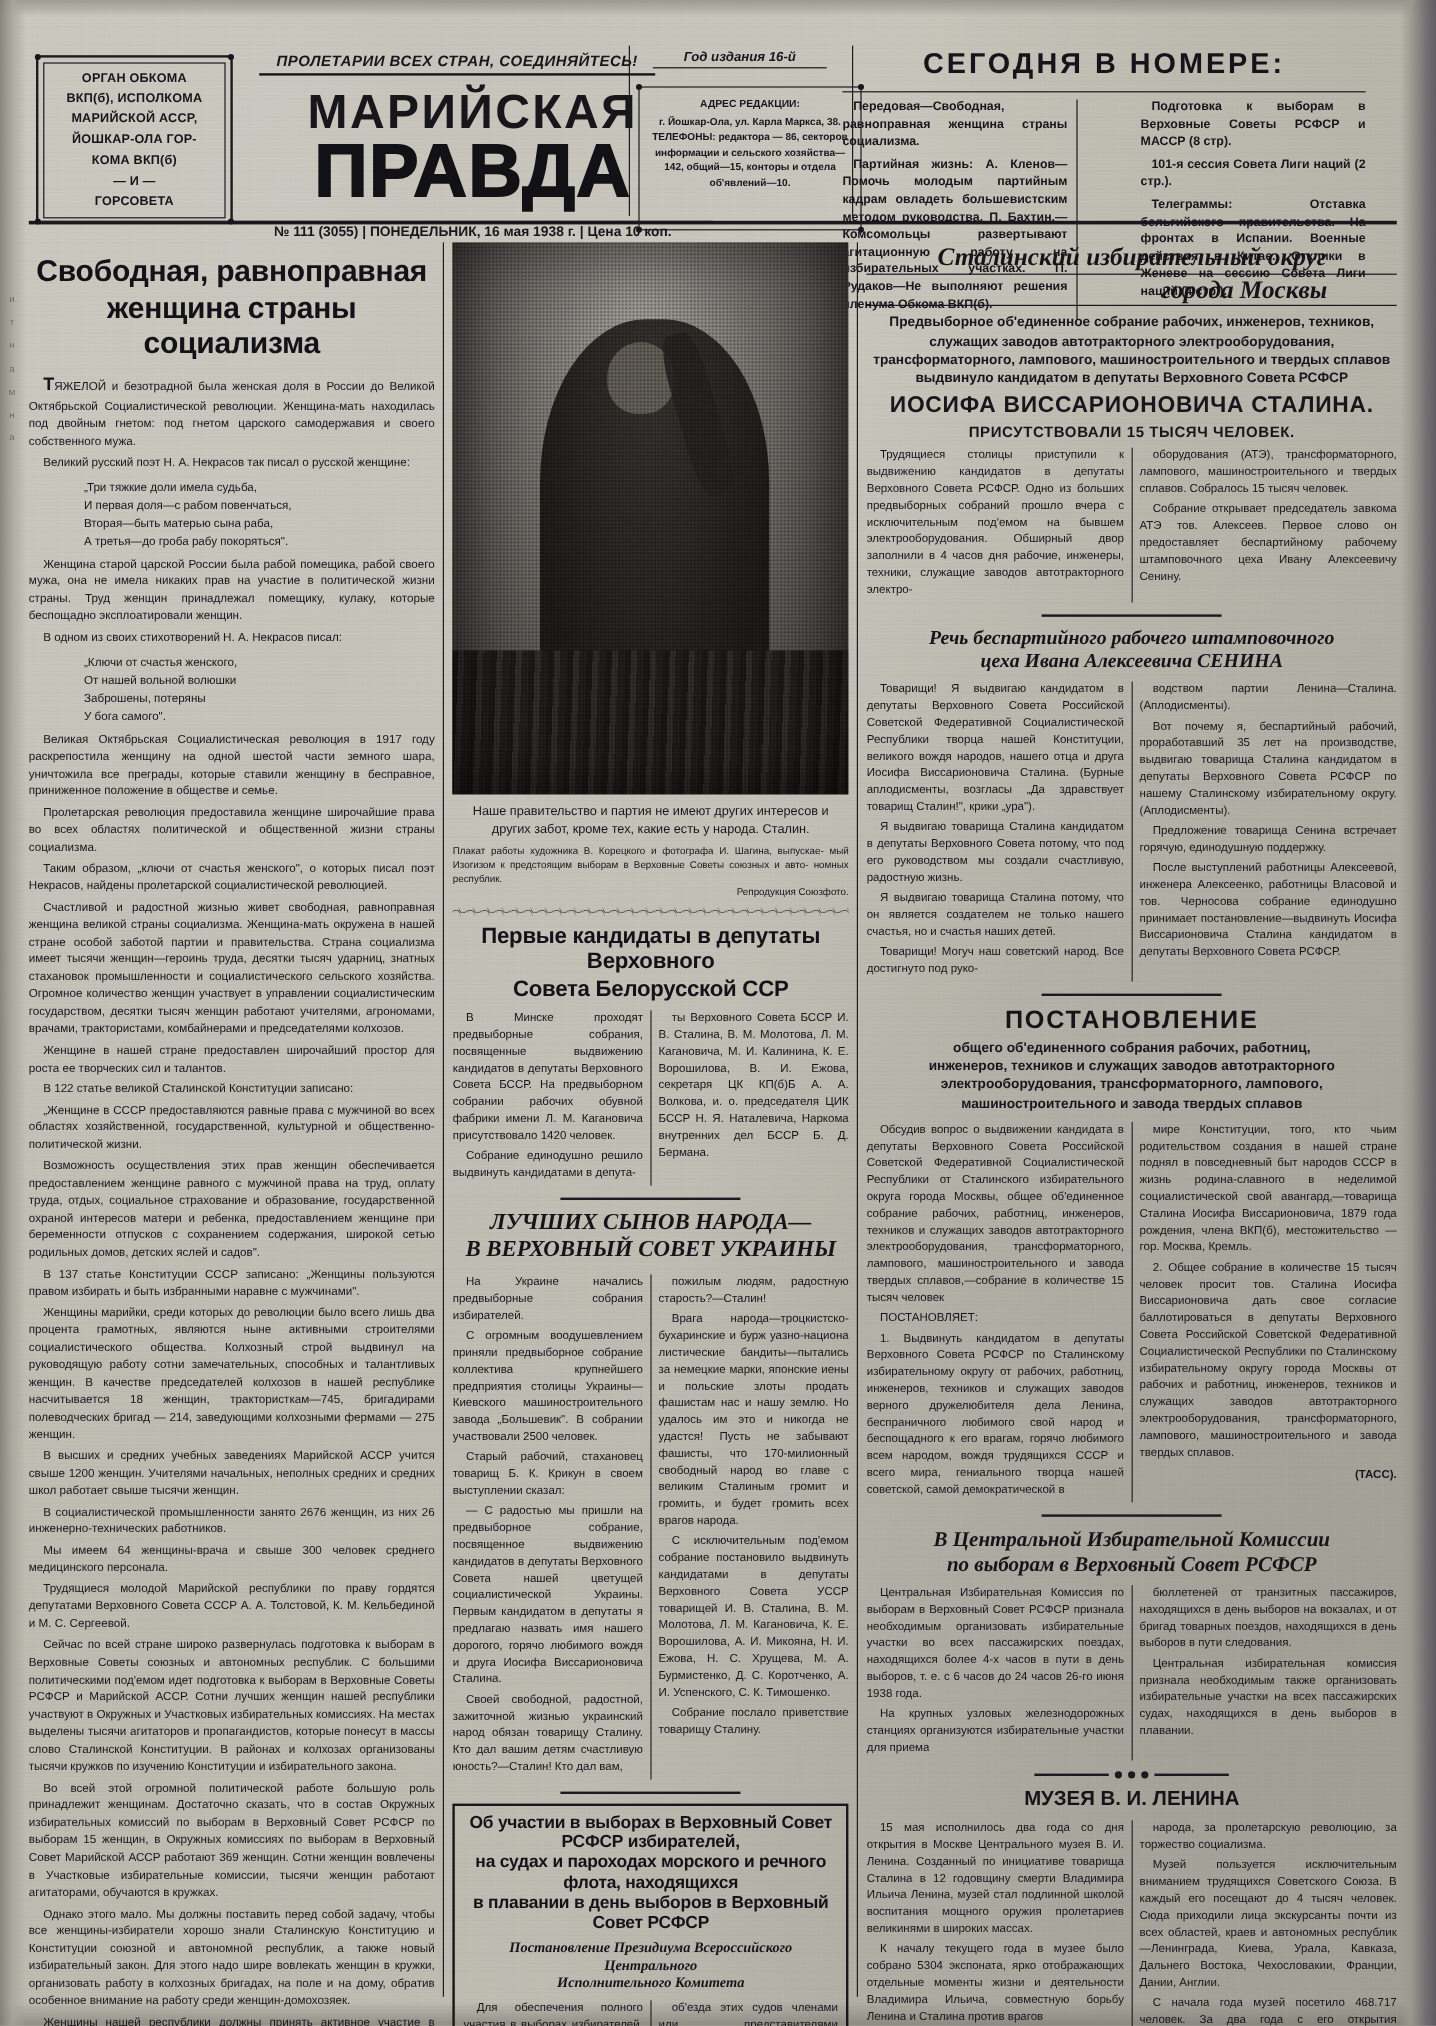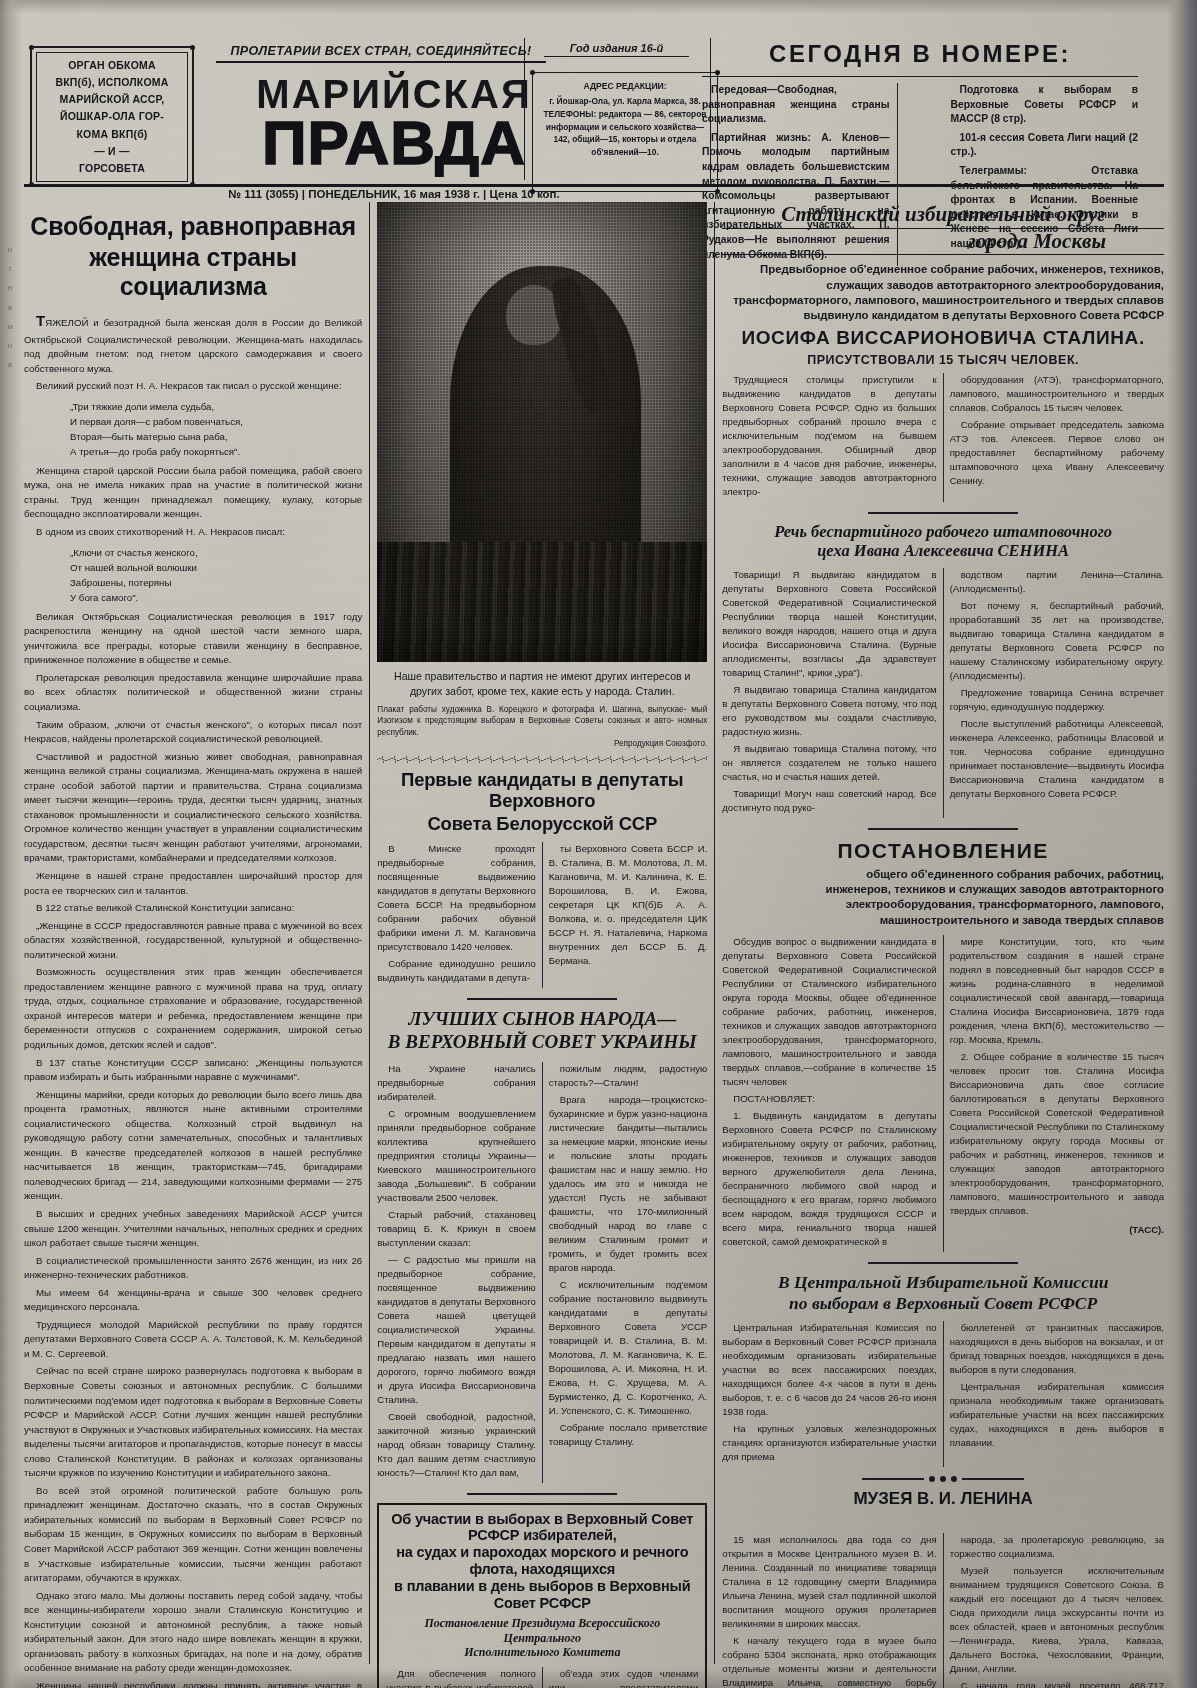--- a/index.html
+++ b/index.html
@@ -154,21 +154,21 @@
   .frame{border:2px solid #17171c;padding:6px 7px 8px;margin-top:6px;}
 
   .tass{text-align:right;font-family:"Liberation Sans",sans-serif;font-weight:700;
     font-size:9.6px;margin-top:5px;}
 
   .smallcapline{font-family:"Liberation Sans",sans-serif;font-weight:700;
     text-align:center;font-size:12.5px;letter-spacing:.5px;margin-top:4px;}
   .bigname{font-family:"Liberation Sans",sans-serif;font-weight:700;
     text-align:center;font-size:19px;letter-spacing:.6px;margin:3px 0 2px;}
   .deck{font-family:"Liberation Sans",sans-serif;font-weight:700;font-size:11.4px;
-    line-height:1.34;text-align:right;}
+    line-height:1.34;text-align:center;}
 
   .marg{font-size:8px;color:#3b3b45;font-family:"Liberation Sans",sans-serif;}
   #leftmarg{position:absolute;left:2px;top:240px;width:16px;line-height:2.4;
     text-align:center;opacity:.55;}
 </style>
 </head>
 <body>
 
 <div id="paper">
   <div id="grain"></div>
@@ -452,21 +452,21 @@
       </div>
 
       <div class="orn">
         <span class="ln"></span>
           <span class="d"></span>
           <span class="d"></span>
           <span class="d"></span>
           <span class="ln"></span>
       </div>
 
-      <div class="hl-sans" style="font-size:17px;margin-bottom:23px;">МУЗЕЯ В. И. ЛЕНИНА</div>
+      <div class="hl-sans" style="font-size:17px;margin-bottom:7px;">МУЗЕЯ В. И. ЛЕНИНА</div>
 
       <div class="body2">
         <div class="a">
           <p>15 мая исполнилось два года со дня открытия в Москве Центрального музея В. И. Ленина. Созданный по инициативе товарища Сталина в 12 годовщину смерти Владимира Ильича Ленина, музей стал подлинной школой воспитания мощного оружия пролетариев великинями в широких массах.</p>
           <p>К началу текущего года в музее было собрано 5304 экспоната, ярко отображающих отдельные моменты жизни и деятельности Владимира Ильича, совместную борьбу Ленина и Сталина против врагов</p>
         </div>
         <div class="b">
           <p>народа, за пролетарскую революцию, за торжество социализма.</p>
           <p>Музей пользуется исключительным вниманием трудящихся Советского Союза. В каждый его посещают до 4 тысяч человек. Сюда приходили лица экскурсанты почти из всех областей, краев и автономных республик—Ленинграда, Киева, Урала, Кавказа, Дальнего Востока, Чехословакии, Франции, Дании, Англии.</p>
           <p>С начала года музей посетило 468.717 человек. За два года с его открытия ознакомились почти три миллиона человек.</p>

